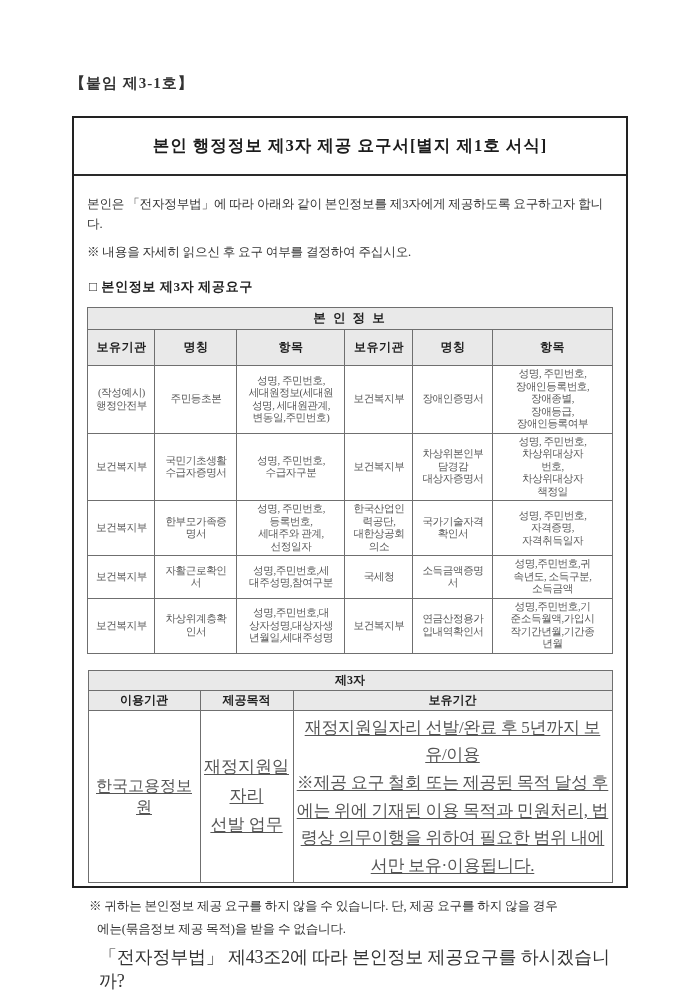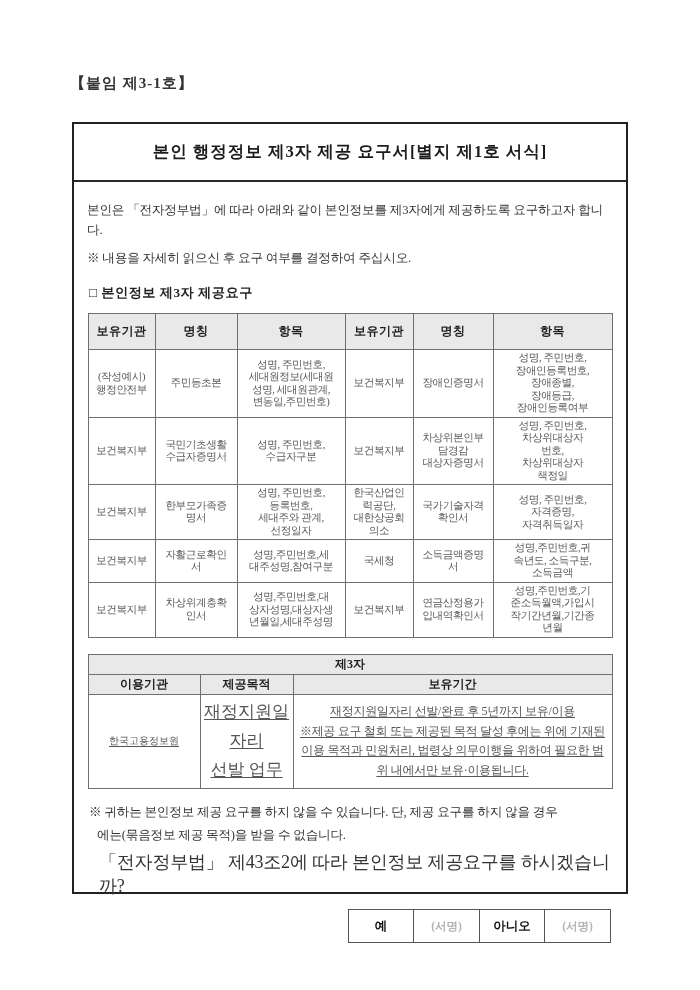--- a/index.html
+++ b/index.html
@@ -18,21 +18,21 @@
   .attach-label {
     position: absolute;
     left: 70px; top: 74px;
     font-size: 15px;
     font-weight: bold;
     color: #333;
     letter-spacing: 1px;
   }
   .form-box {
     position: absolute;
-    left: 72px; top: 122px;
+    left: 72px; top: 116px;
     width: 556px; height: 772px;
     border: 2px solid #222;
     box-sizing: border-box;
     background: #fff;
   }
   .form-title {
     height: 56px;
     display: flex;
     align-items: center;
     justify-content: center;
@@ -92,23 +92,23 @@
     height: 17px;
     padding: 1px;
   }
   .t3-table td {
     border: 1px solid #6f6f6f;
     text-align: center;
     vertical-align: middle;
     padding: 3px 3px;
   }
   .u { text-decoration: underline; text-underline-offset: 2px; }
-  .t3-org { font-size: 10px; color: #555; }
+  .t3-org { font-size: 16px; color: #555; }
   .t3-purpose { font-size: 17px; color: #555; white-space: pre-line; line-height: 1.7; }
-  .t3-retention { font-size: 12px; color: #555; line-height: 1.62; letter-spacing: -0.3px; }
+  .t3-retention { font-size: 17px; color: #555; line-height: 1.62; letter-spacing: -0.3px; }
   .t3-retention .line1 { display: block; }
   
   .footer-note { margin: 12px 0 0 2px; font-size: 12.6px; line-height: 1.85; color: #333; letter-spacing: -0.2px; }
   .footer-note .indent { margin-left: 8px; }
   .footer-question { margin: 3px 0 0 12px; font-size: 18px; color: #333; letter-spacing: -0.2px; }
   .yesno-table {
     width: 262px;
     margin: 11px 2px 0 auto;
   }
   .yesno-table td {
@@ -143,20 +143,23 @@
       <table class="grid-table">
         <colgroup>
           <col style="width:67px">
             <col style="width:82px">
             <col style="width:108px">
           <col style="width:68px">
             <col style="width:80px">
             <col style="width:119px">
         </colgroup>
         <tbody>
+            <tr>
+          <th colspan="6" class="span-title">본 인 정 보</th>
+        </tr>
         <tr class="col-head">
           <th>보유기관</th>
           <th>명칭</th>
           <th>항목</th>
           <th>보유기관</th>
           <th>명칭</th>
           <th>항목</th>
         </tr>
         <tr>
           <td>(작성예시)

